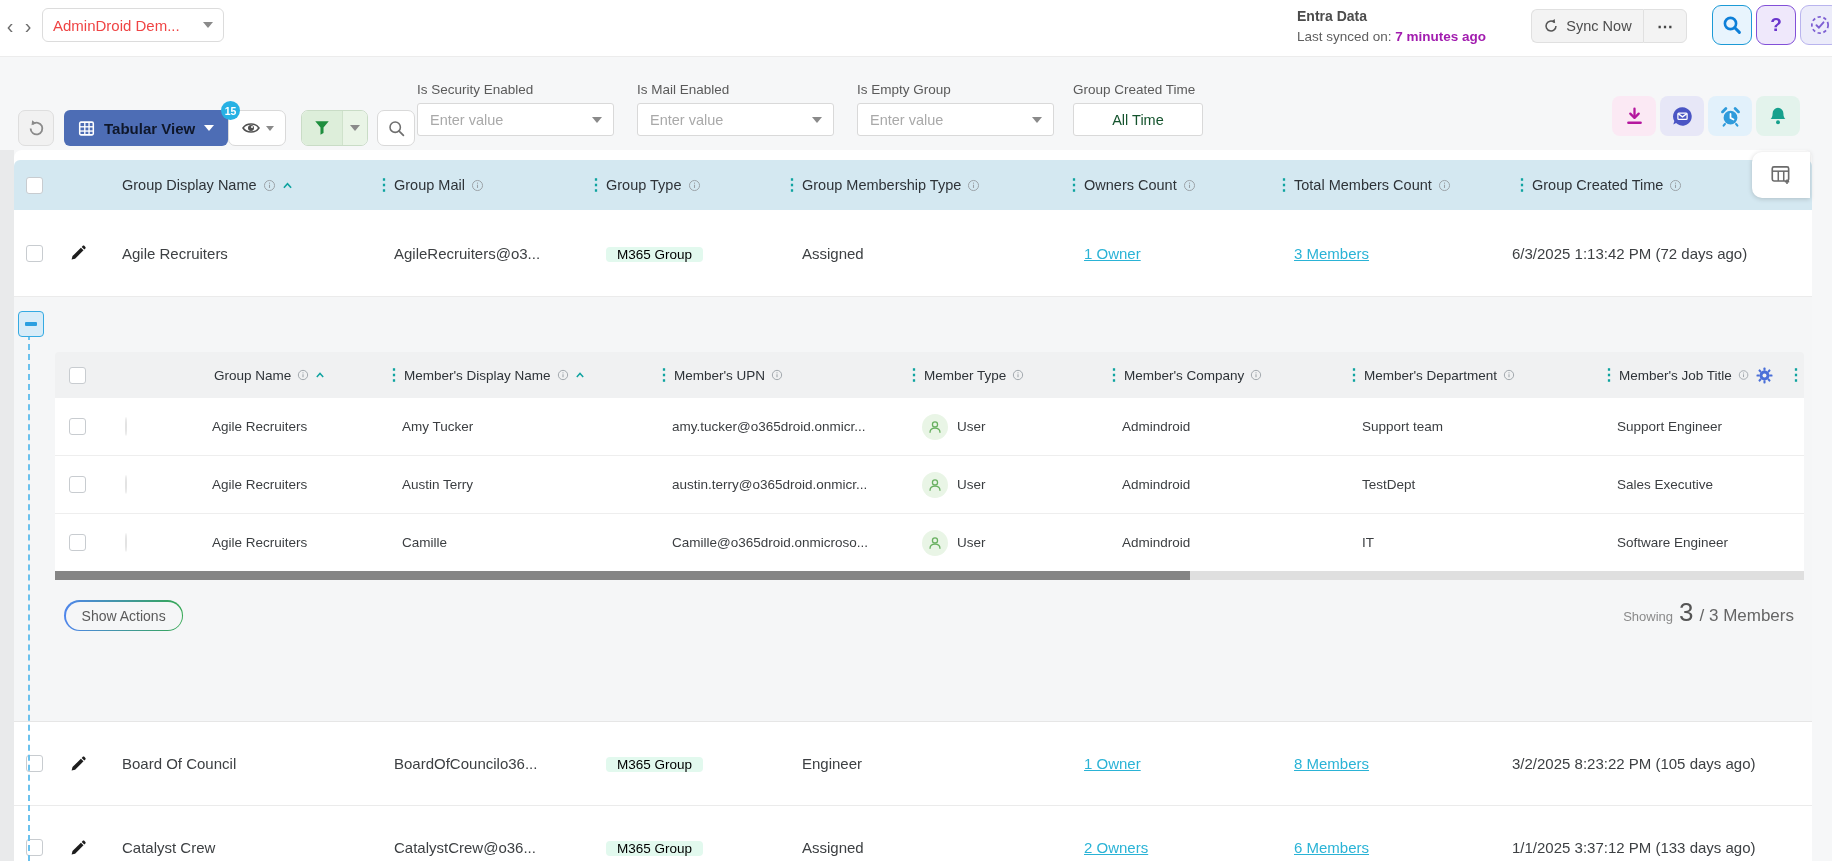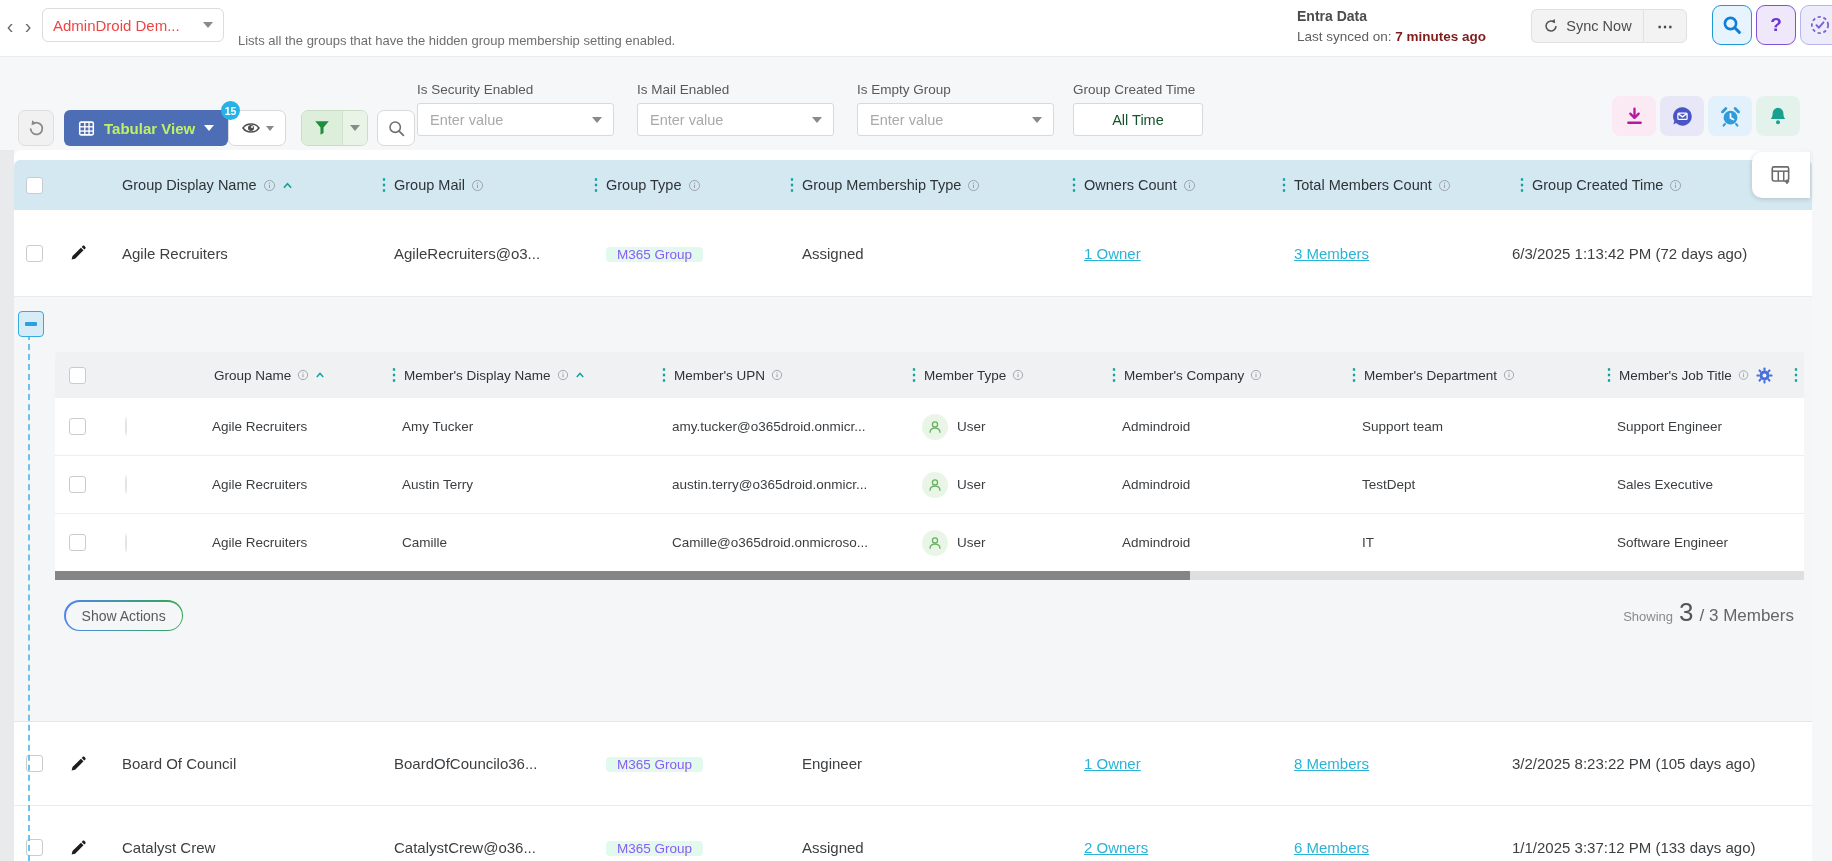--- a/index.html
+++ b/index.html
@@ -17,41 +17,41 @@
           border-radius:6px;background:#fff;display:flex;align-items:center;padding:0 10px;
           box-sizing:border-box;font-size:15px;color:#ef4444;cursor:pointer;}
   .tenant .txt{flex:1;white-space:nowrap;overflow:hidden;}
   .carat{width:0;height:0;border-left:5px solid transparent;border-right:5px solid transparent;
          border-top:6px solid #8a8a8a;}
   .pg-title{position:absolute;left:237px;top:7px;font-size:20px;font-weight:700;color:#595959;}
   .pg-sub{position:absolute;left:238px;top:33px;font-size:13px;color:#6e6e6e;}
   .sync-block{position:absolute;left:1297px;top:6px;line-height:1.5;}
   .sync-src{font-size:14px;font-weight:700;color:#4c4c4c;}
   .sync-last{font-size:13.5px;color:#5f5f5f;}
-  .sync-last b{color:#7f1d1d;}
+  .sync-last b{color:#a21caf;}
   .syncbtn{position:absolute;left:1531px;top:9px;width:112px;height:34px;background:#f3f3f3;
            border:1px solid #e0e0e0;border-right:none;border-radius:6px 0 0 6px;display:flex;
            align-items:center;justify-content:center;gap:7px;font-size:14.5px;color:#4d4d4d;cursor:pointer;box-sizing:border-box;}
   .morebtn{position:absolute;left:1643px;top:9px;width:44px;height:34px;background:#f3f3f3;
            border:1px solid #e0e0e0;border-radius:0 6px 6px 0;display:flex;align-items:center;
            justify-content:center;font-size:16px;font-weight:700;color:#444;cursor:pointer;box-sizing:border-box;}
   .sq-icon{position:absolute;top:5px;width:40px;height:40px;border-radius:9px;display:flex;
            align-items:center;justify-content:center;cursor:pointer;box-sizing:border-box;}
   .sq-search{left:1712px;background:#e8f4fd;border:1.6px solid #1c9ad6;}
   .sq-help{left:1756px;background:#efe8fb;border:1.6px solid #8250d8;color:#6a35cc;
            font-size:19px;font-weight:700;}
   .sq-task{left:1800px;background:#ececfa;border:1.6px solid #b9b4ee;}
 
   
   .toolbar{position:absolute;top:56px;left:0;width:1832px;height:94px;}
   .tbtn{position:absolute;box-sizing:border-box;cursor:pointer;}
   .resetbtn{left:18px;top:54px;width:36px;height:36px;border:1px solid #dedede;border-radius:7px;
             background:#f1f1f1;display:flex;align-items:center;justify-content:center;}
   .viewbtn{left:47px;top:54px;height:36px;padding:0 14px;background:#4d6db5;border-radius:6px;
-           display:flex;align-items:center;gap:9px;color:#bef264;font-size:15px;font-weight:700;
+           display:flex;align-items:center;gap:9px;color:#0f172a;font-size:15px;font-weight:700;
            left:64px;}
   .viewbtn .carat{border-top-color:#fff;}
   .eyebtn{left:228px;top:54px;width:58px;height:36px;background:#fff;border:1px solid #d9d9d9;
           border-radius:7px;display:flex;align-items:center;justify-content:center;gap:5px;}
   .eyebadge{position:absolute;left:-8px;top:-10px;width:19px;height:19px;border-radius:50%;
             background:#27b1e4;color:#fff;font-size:10.5px;font-weight:700;display:flex;
             align-items:center;justify-content:center;}
   .eyebtn .carat{border-top-width:5px;border-left-width:4px;border-right-width:4px;}
   .filterbtn{left:301px;top:54px;height:36px;display:flex;border:1px solid #c9dcc6;border-radius:7px;
              overflow:hidden;}
@@ -96,21 +96,21 @@
         font-size:16px;font-weight:700;line-height:0.9;}
   .dots::before{content:"\22EE";}
   .cb{width:17px;height:17px;border:1.5px solid #c8ccd0;border-radius:3px;background:#fff;
       cursor:pointer;box-sizing:border-box;}
   .cb-cell{display:flex;justify-content:center;}
   .mrow{height:86px;border-bottom:1px solid #ebebeb;background:#fff;}
   .cell{padding-left:20px;font-size:15px;color:#3d4043;white-space:nowrap;overflow:hidden;}
   .cell-right{text-align:left;padding-right:18px;padding-left:0;}
   .lnk{color:#2ab3d6;text-decoration:underline;cursor:pointer;}
   .badge{display:inline-block;padding:0 11px;border-radius:4px;background:#e2f9ee;
-         color:#8b5cf6;font-size:13.5px;}
+         color:#000000;font-size:13.5px;}
   .pencil{display:flex;justify-content:center;cursor:pointer;}
 
   
   .detail{position:relative;height:424px;background:#f5f6f7;border-bottom:1px solid #e6e6e6;}
   .collapse{position:absolute;left:4px;top:14px;width:26px;height:26px;background:#d8ecf8;
             border:1.6px solid #35aae2;border-radius:4px;display:flex;align-items:center;
             justify-content:center;cursor:pointer;box-sizing:border-box;z-index:7;}
   .collapse .minus{width:12px;height:3.5px;background:#2b9fe0;border-radius:1px;}
   .subcard{position:absolute;left:41px;top:55px;width:1749px;}
   .sgrid{display:grid;grid-template-columns:44px 95px 190px 270px 250px 200px 240px 255px 150px 1fr;
@@ -148,21 +148,20 @@
 
 <div class="topbar">
   <div class="navchev chev-back">‹</div>
   <div class="navchev chev-fwd">›</div>
 
   <div class="tenant">
     <span class="txt">AdminDroid Dem...</span>
     <span class="carat"></span>
   </div>
 
-  <div class="pg-sub">Lists all the groups that have the hidden group membership setting enabled.</div>
 
   <div class="sync-block">
     <div class="sync-src">Entra Data</div>
     <div class="sync-last">
       <span>Last synced on:</span>
       <b>7 minutes ago</b>
     </div>
   </div>
 
   <div class="syncbtn">

